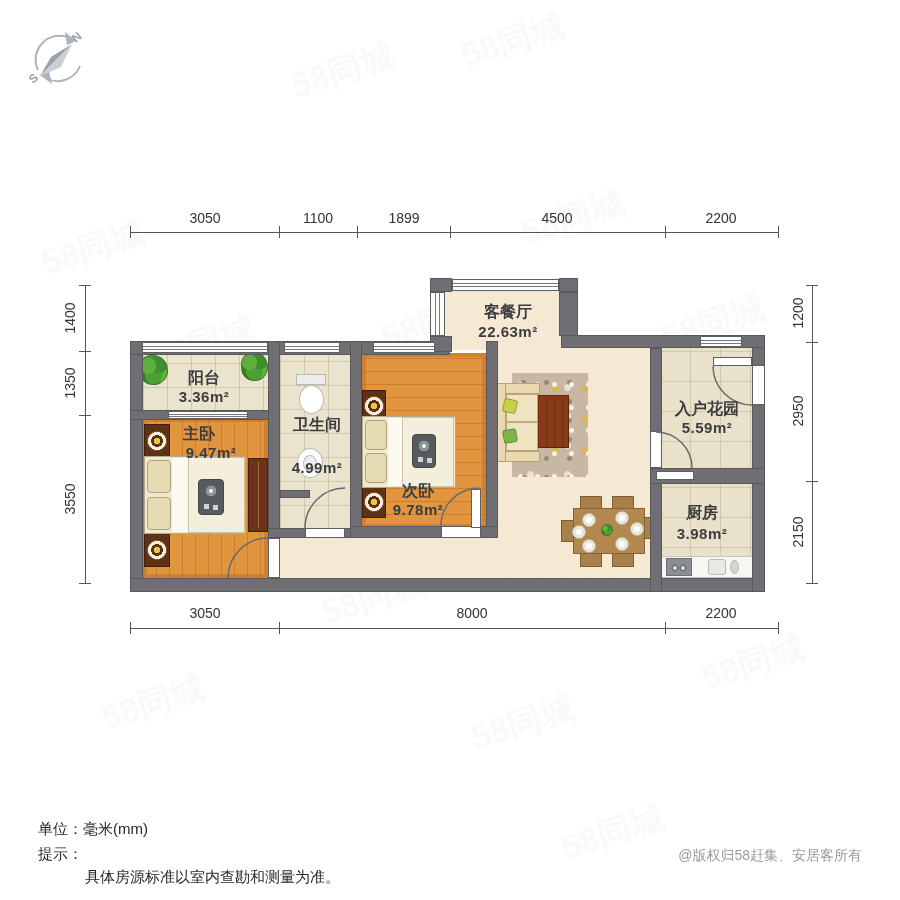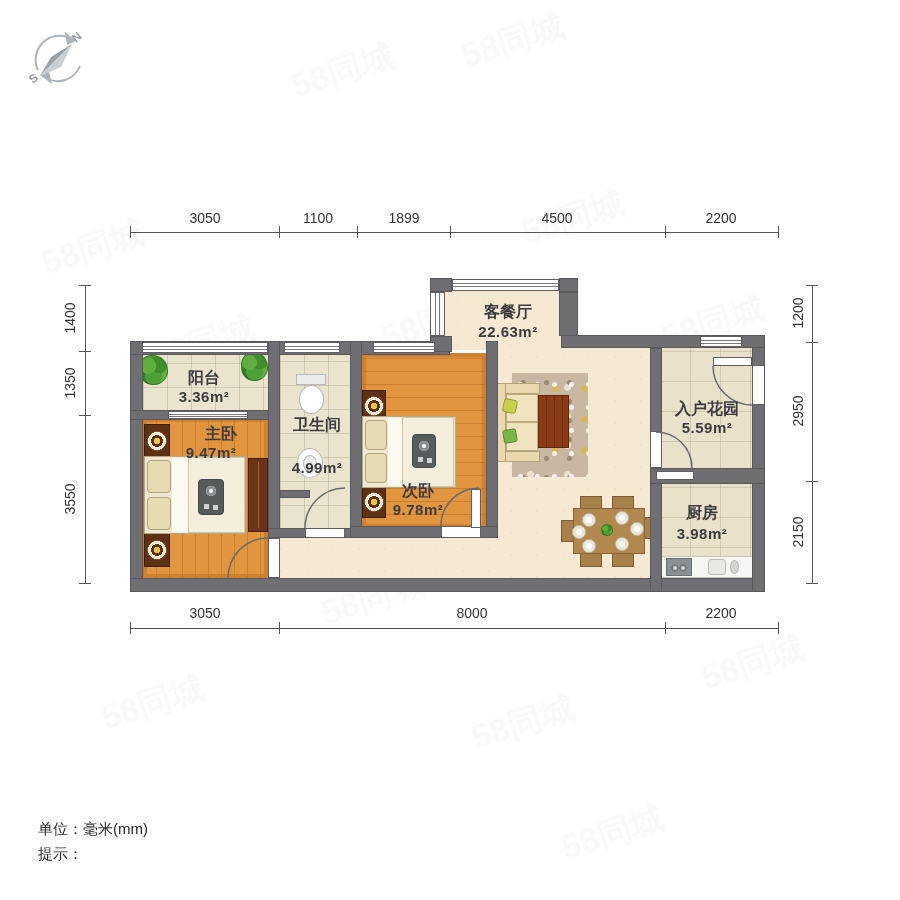--- a/index.html
+++ b/index.html
@@ -284,27 +284,29 @@
     <path d="M 305 528 A 40 40 0 0 1 345 488" fill="none" stroke="#6a6a6e" stroke-width="1.5"></path>
     <path d="M 441 526 A 38 38 0 0 1 479 488" fill="none" stroke="#6a6a6e" stroke-width="1.5"></path>
     <path d="M 656 432 A 36 36 0 0 1 692 468" fill="none" stroke="#6a6a6e" stroke-width="1.5"></path>
     <path d="M 713 366 A 39 39 0 0 0 752 405" fill="none" stroke="#6a6a6e" stroke-width="1.5"></path>
   </svg>
 
   <span class="rname" style="left:508px;top:312px">客餐厅</span>
   <span class="rarea" style="left:508px;top:331px">22.63m²</span>
   <span class="rname" style="left:204px;top:378px">阳台</span>
   <span class="rarea" style="left:204px;top:396px">3.36m²</span>
-  <span class="rname" style="left:221px;top:434px">主卧</span>
+  <span class="rname" style="left:199px;top:434px">主卧</span>
   <span class="rarea" style="left:211px;top:452px">9.47m²</span>
   <span class="rname" style="left:317px;top:425px">卫生间</span>
   <span class="rarea" style="left:317px;top:467px">4.99m²</span>
   <span class="rname" style="left:418px;top:491px">次卧</span>
   <span class="rarea" style="left:418px;top:509px">9.78m²</span>
   <span class="rname" style="left:707px;top:409px">入户花园</span>
   <span class="rarea" style="left:707px;top:427px">5.59m²</span>
   <span class="rname" style="left:702px;top:513px">厨房</span>
   <span class="rarea" style="left:702px;top:533px">3.98m²</span>
 
   <div class="foot" style="left:38px;top:820px">单位：毫米(mm)</div>
   <div class="foot" style="left:38px;top:845px">提示：</div>
+  <div class="foot" style="left:85px;top:868px">具体房源标准以室内查勘和测量为准。</div>
+  <div class="copyright" style="right:38px;top:847px">@版权归58赶集、安居客所有</div>
 
 </div>
 
 </body></html>

